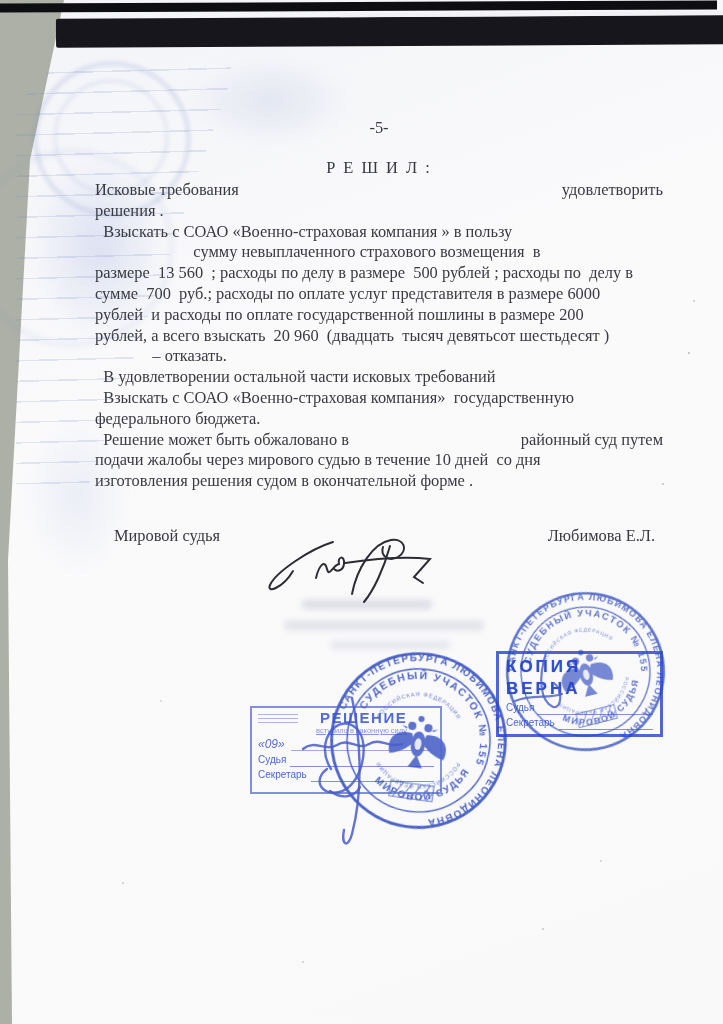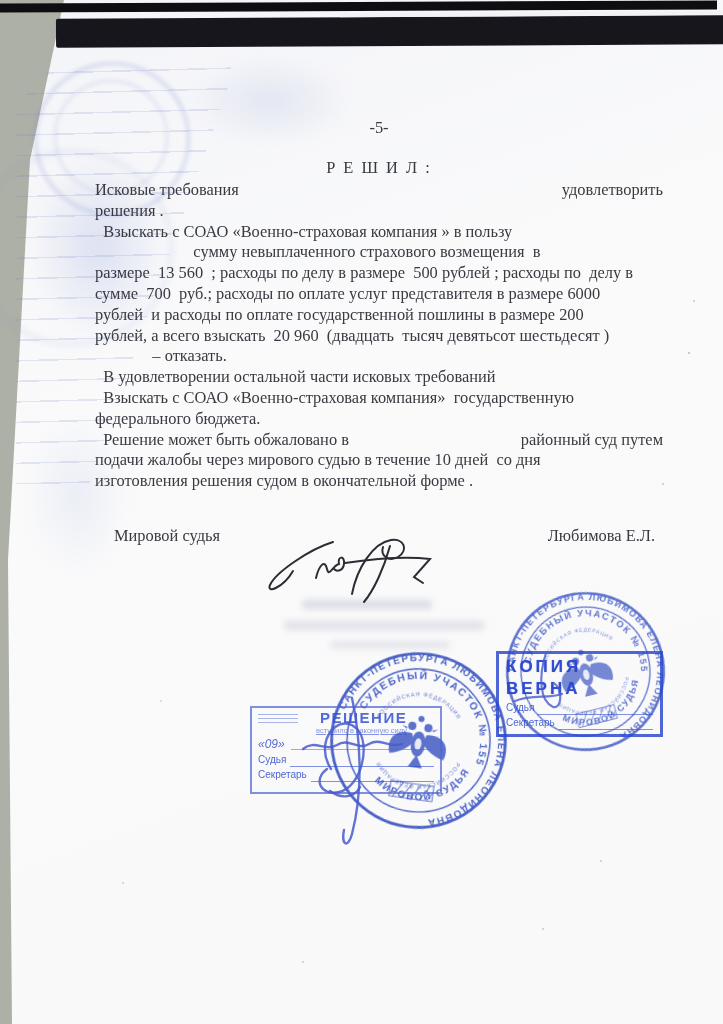--- a/index.html
+++ b/index.html
@@ -57,21 +57,21 @@
   .copy-stamp{left:496px;top:651px;width:147px;border:3px solid rgba(40,70,205,.82);padding:2px 7px 4px 7px;color:rgba(38,68,205,.9);}
   .copy-title{font-size:17px;font-weight:bold;letter-spacing:3px;text-shadow:0 0 1px rgba(40,70,205,.5);line-height:22px;}
   .stamp-row{display:flex;align-items:flex-end;font-size:10px;line-height:15px;color:rgba(45,75,205,.85);}
   .stamp-row .fill-line{flex:1;border-bottom:1.2px solid rgba(45,75,205,.6);margin-left:4px;height:12px;}
   .eff-stamp{left:250px;top:706px;width:176px;height:80px;border:2px solid rgba(82,102,210,.72);padding:2px 6px;color:rgba(55,80,210,.85);}
   .eff-head{display:flex;align-items:flex-start;}
   .tiny-fuzz{width:40px;height:10px;margin-top:3px;opacity:.5;filter:blur(.4px);
     background:repeating-linear-gradient(0deg,rgba(55,80,210,.8) 0 1.5px,transparent 1.5px 4px);}
   .eff-title{font-size:15px;font-weight:bold;letter-spacing:1.5px;margin-left:22px;line-height:16px;}
   .eff-sub{font-size:7.5px;opacity:.7;margin-left:58px;line-height:9px;white-space:nowrap;overflow:hidden;max-width:100px;text-decoration:underline;}
-  .eff-date{display:flex;align-items:flex-start;font-size:12px;font-style:italic;line-height:16px;margin-top:1px;}
+  .eff-date{display:flex;align-items:center;font-size:12px;font-style:italic;line-height:16px;margin-top:1px;}
   .eff-date .fill-line{flex:1;border-bottom:1px solid rgba(82,102,210,.55);margin-left:6px;height:13px;}
   
   .ink{position:absolute;inset:0;z-index:30;pointer-events:none;}
 </style>
 </head>
 <body>
 
 <div class="paper"></div>
 
 <div class="scan-strip-top"></div>

